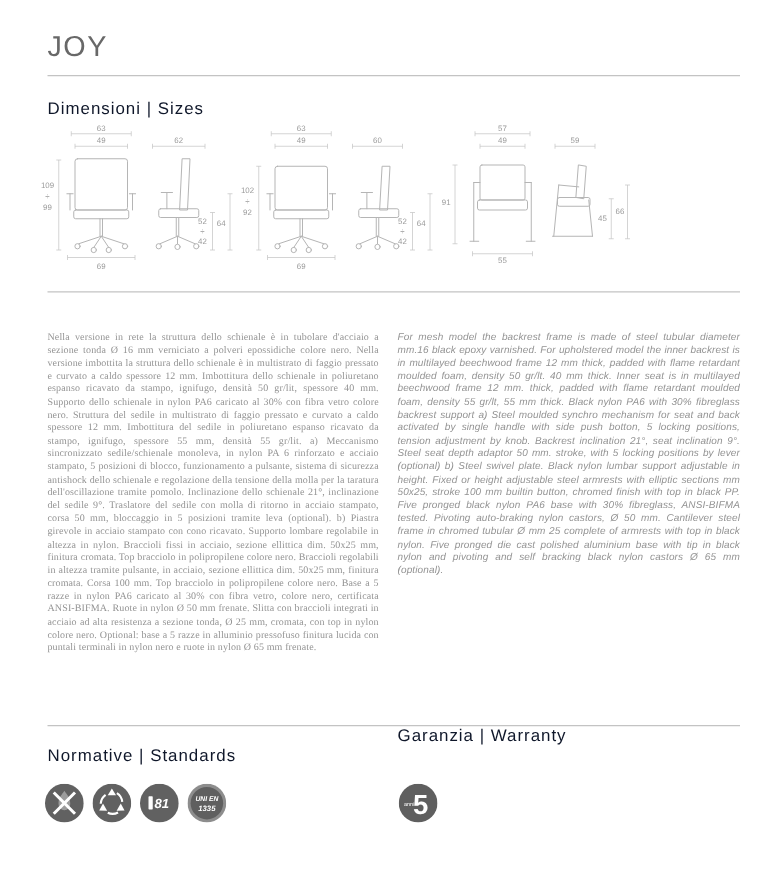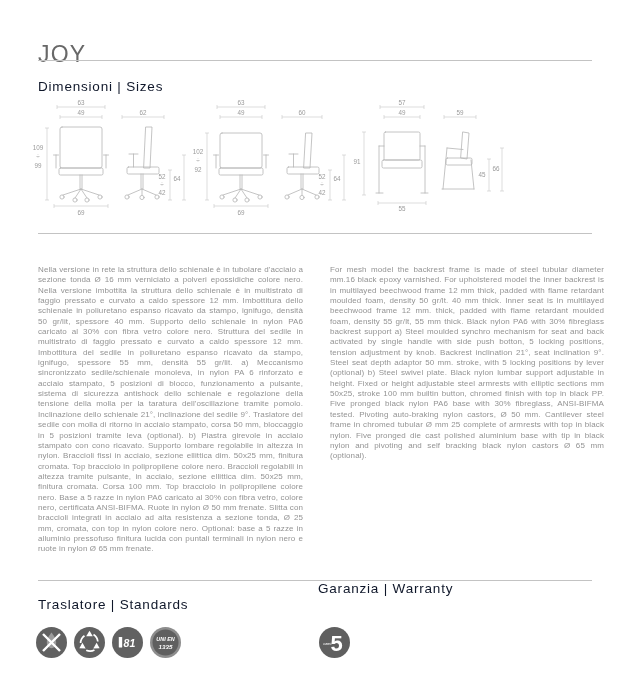--- a/index.html
+++ b/index.html
@@ -1,37 +1,37 @@
 <!DOCTYPE html>
 <html><head>
 <meta charset="utf-8">
 <style>
   html,body{margin:0;padding:0;background:#fff;}
   .page{position:relative;width:627px;height:699px;background:#ffffff;overflow:hidden;
         font-family:"Liberation Sans",sans-serif;}
-  .title{position:absolute;left:38px;top:41px;margin:0;font-size:23px;font-weight:400;
+  .title{position:absolute;left:38px;top:24px;margin:0;font-size:23px;font-weight:400;
          color:#686868;letter-spacing:1.2px;}
   .rule{position:absolute;left:38px;width:554px;height:0;border-top:1px solid #c3c3c3;}
   .rule-title{top:60px;}
   .rule-tech{top:233px;}
   .rule-bottom{top:580px;}
   .sec{position:absolute;margin:0;font-size:13.5px;font-weight:400;color:#0f172a;letter-spacing:.8px;}
   .sec-sizes{left:38px;top:79px;}
   .sec-tech{left:38px;top:241px;}
   .sec-standards{left:38px;top:597px;}
   .sec-warranty{left:318px;top:581px;}
   .dg{position:absolute;top:96px;}
   .dg .dl{stroke:#c6c6c6;stroke-width:.6;fill:none;}
   .dg .ch{stroke:#b5b5b5;stroke-width:.8;fill:none;stroke-linecap:round;stroke-linejoin:round;}
   .dg text{font-family:"Liberation Sans",sans-serif;}
   .dim{font-size:6.3px;fill:#9a9a9a;}
   .coltext{position:absolute;top:265px;margin:0;font-size:8px;line-height:10.35px;
            color:#939393;text-align:justify;letter-spacing:.1px;}
-  .col-it{left:38px;width:265px;}
-  .col-en{left:318px;width:274px;margin-left:12px;}
+  .col-it{left:38px;width:265px;font-family:Liberation Serif, serif;}
+  .col-en{left:318px;width:274px;font-style:italic;}
   .icons{position:absolute;left:36px;top:627px;display:flex;gap:7px;font-style:italic;}
   .badge{position:absolute;left:319px;top:627px;}
   .icons svg text,.badge svg text{font-family:"Liberation Sans",sans-serif;}
 </style>
 </head>
 <body>
 
 <div class="page">
 
   <h1 class="title">JOY</h1>
@@ -168,21 +168,21 @@
     </g>
   </svg>
 
   <div class="rule rule-tech"></div>
 
   <p class="coltext col-it">Nella versione in rete la struttura dello schienale è in tubolare d'acciaio a sezione tonda Ø 16 mm verniciato a polveri epossidiche colore nero. Nella versione imbottita la struttura dello schienale è in multistrato di faggio pressato e curvato a caldo spessore 12 mm. Imbottitura dello schienale in poliuretano espanso ricavato da stampo, ignifugo, densità 50 gr/lit, spessore 40 mm. Supporto dello schienale in nylon PA6 caricato al 30% con fibra vetro colore nero. Struttura del sedile in multistrato di faggio pressato e curvato a caldo spessore 12 mm. Imbottitura del sedile in poliuretano espanso ricavato da stampo, ignifugo, spessore 55 mm, densità 55 gr/lit. a) Meccanismo sincronizzato sedile/schienale monoleva, in nylon PA 6 rinforzato e acciaio stampato, 5 posizioni di blocco, funzionamento a pulsante, sistema di sicurezza antishock dello schienale e regolazione della tensione della molla per la taratura dell'oscillazione tramite pomolo. Inclinazione dello schienale 21°, inclinazione del sedile 9°. Traslatore del sedile con molla di ritorno in acciaio stampato, corsa 50 mm, bloccaggio in 5 posizioni tramite leva (optional). b) Piastra girevole in acciaio stampato con cono ricavato. Supporto lombare regolabile in altezza in nylon. Braccioli fissi in acciaio, sezione ellittica dim. 50x25 mm, finitura cromata. Top bracciolo in polipropilene colore nero. Braccioli regolabili in altezza tramite pulsante, in acciaio, sezione ellittica dim. 50x25 mm, finitura cromata. Corsa 100 mm. Top bracciolo in polipropilene colore nero. Base a 5 razze in nylon PA6 caricato al 30% con fibra vetro, colore nero, certificata ANSI-BIFMA. Ruote in nylon Ø 50 mm frenate. Slitta con braccioli integrati in acciaio ad alta resistenza a sezione tonda, Ø 25 mm, cromata, con top in nylon colore nero. Optional: base a 5 razze in alluminio pressofuso finitura lucida con puntali terminali in nylon nero e ruote in nylon Ø 65 mm frenate.</p>
   <p class="coltext col-en">For mesh model the backrest frame is made of steel tubular diameter mm.16 black epoxy varnished. For upholstered model the inner backrest is in multilayed beechwood frame 12 mm thick, padded with flame retardant moulded foam, density 50 gr/lt. 40 mm thick. Inner seat is in multilayed beechwood frame 12 mm. thick, padded with flame retardant moulded foam, density 55 gr/lt, 55 mm thick. Black nylon PA6 with 30% fibreglass backrest support a) Steel moulded synchro mechanism for seat and back activated by single handle with side push botton, 5 locking positions, tension adjustment by knob. Backrest inclination 21°, seat inclination 9°. Steel seat depth adaptor 50 mm. stroke, with 5 locking positions by lever (optional) b) Steel swivel plate. Black nylon lumbar support adjustable in height. Fixed or height adjustable steel armrests with elliptic sections mm 50x25, stroke 100 mm builtin button, chromed finish with top in black PP. Five pronged black nylon PA6 base with 30% fibreglass, ANSI-BIFMA tested. Pivoting auto-braking nylon castors, Ø 50 mm. Cantilever steel frame in chromed tubular Ø mm 25 complete of armrests with top in black nylon. Five pronged die cast polished aluminium base with tip in black nylon and pivoting and self bracking black nylon castors Ø 65 mm (optional).</p>
 
   <div class="rule rule-bottom"></div>
 
-  <h2 class="sec sec-standards">Traslatore | Standards</h2>
+  <h2 class="sec sec-standards">Normative | Standards</h2>
   <div class="icons">
     <svg width="31" height="31" viewBox="0 0 31 31">
       <circle cx="15.5" cy="15.5" r="15.5" fill="#616161"></circle>
       <path d="M15.5,5.5 C13.5,8.5 10.8,11 10.8,15.8 C10.8,18.8 12.9,21.2 15.5,21.2 C18.1,21.2 20.2,18.8 20.2,15.8 C20.2,11 17.5,8.5 15.5,5.5 Z" fill="#9c9c9c"></path>
       <path d="M7,7 L24,24 M24,7 L7,24" stroke="#ffffff" stroke-width="2.4" fill="none"></path>
     </svg>
     <svg width="31" height="31" viewBox="0 0 31 31">
       <circle cx="15.5" cy="15.5" r="15.5" fill="#616161"></circle>
       <g fill="#ffffff">
         <path d="M15.5,3.8 L18.8,9.2 L12.2,9.2 Z"></path>

